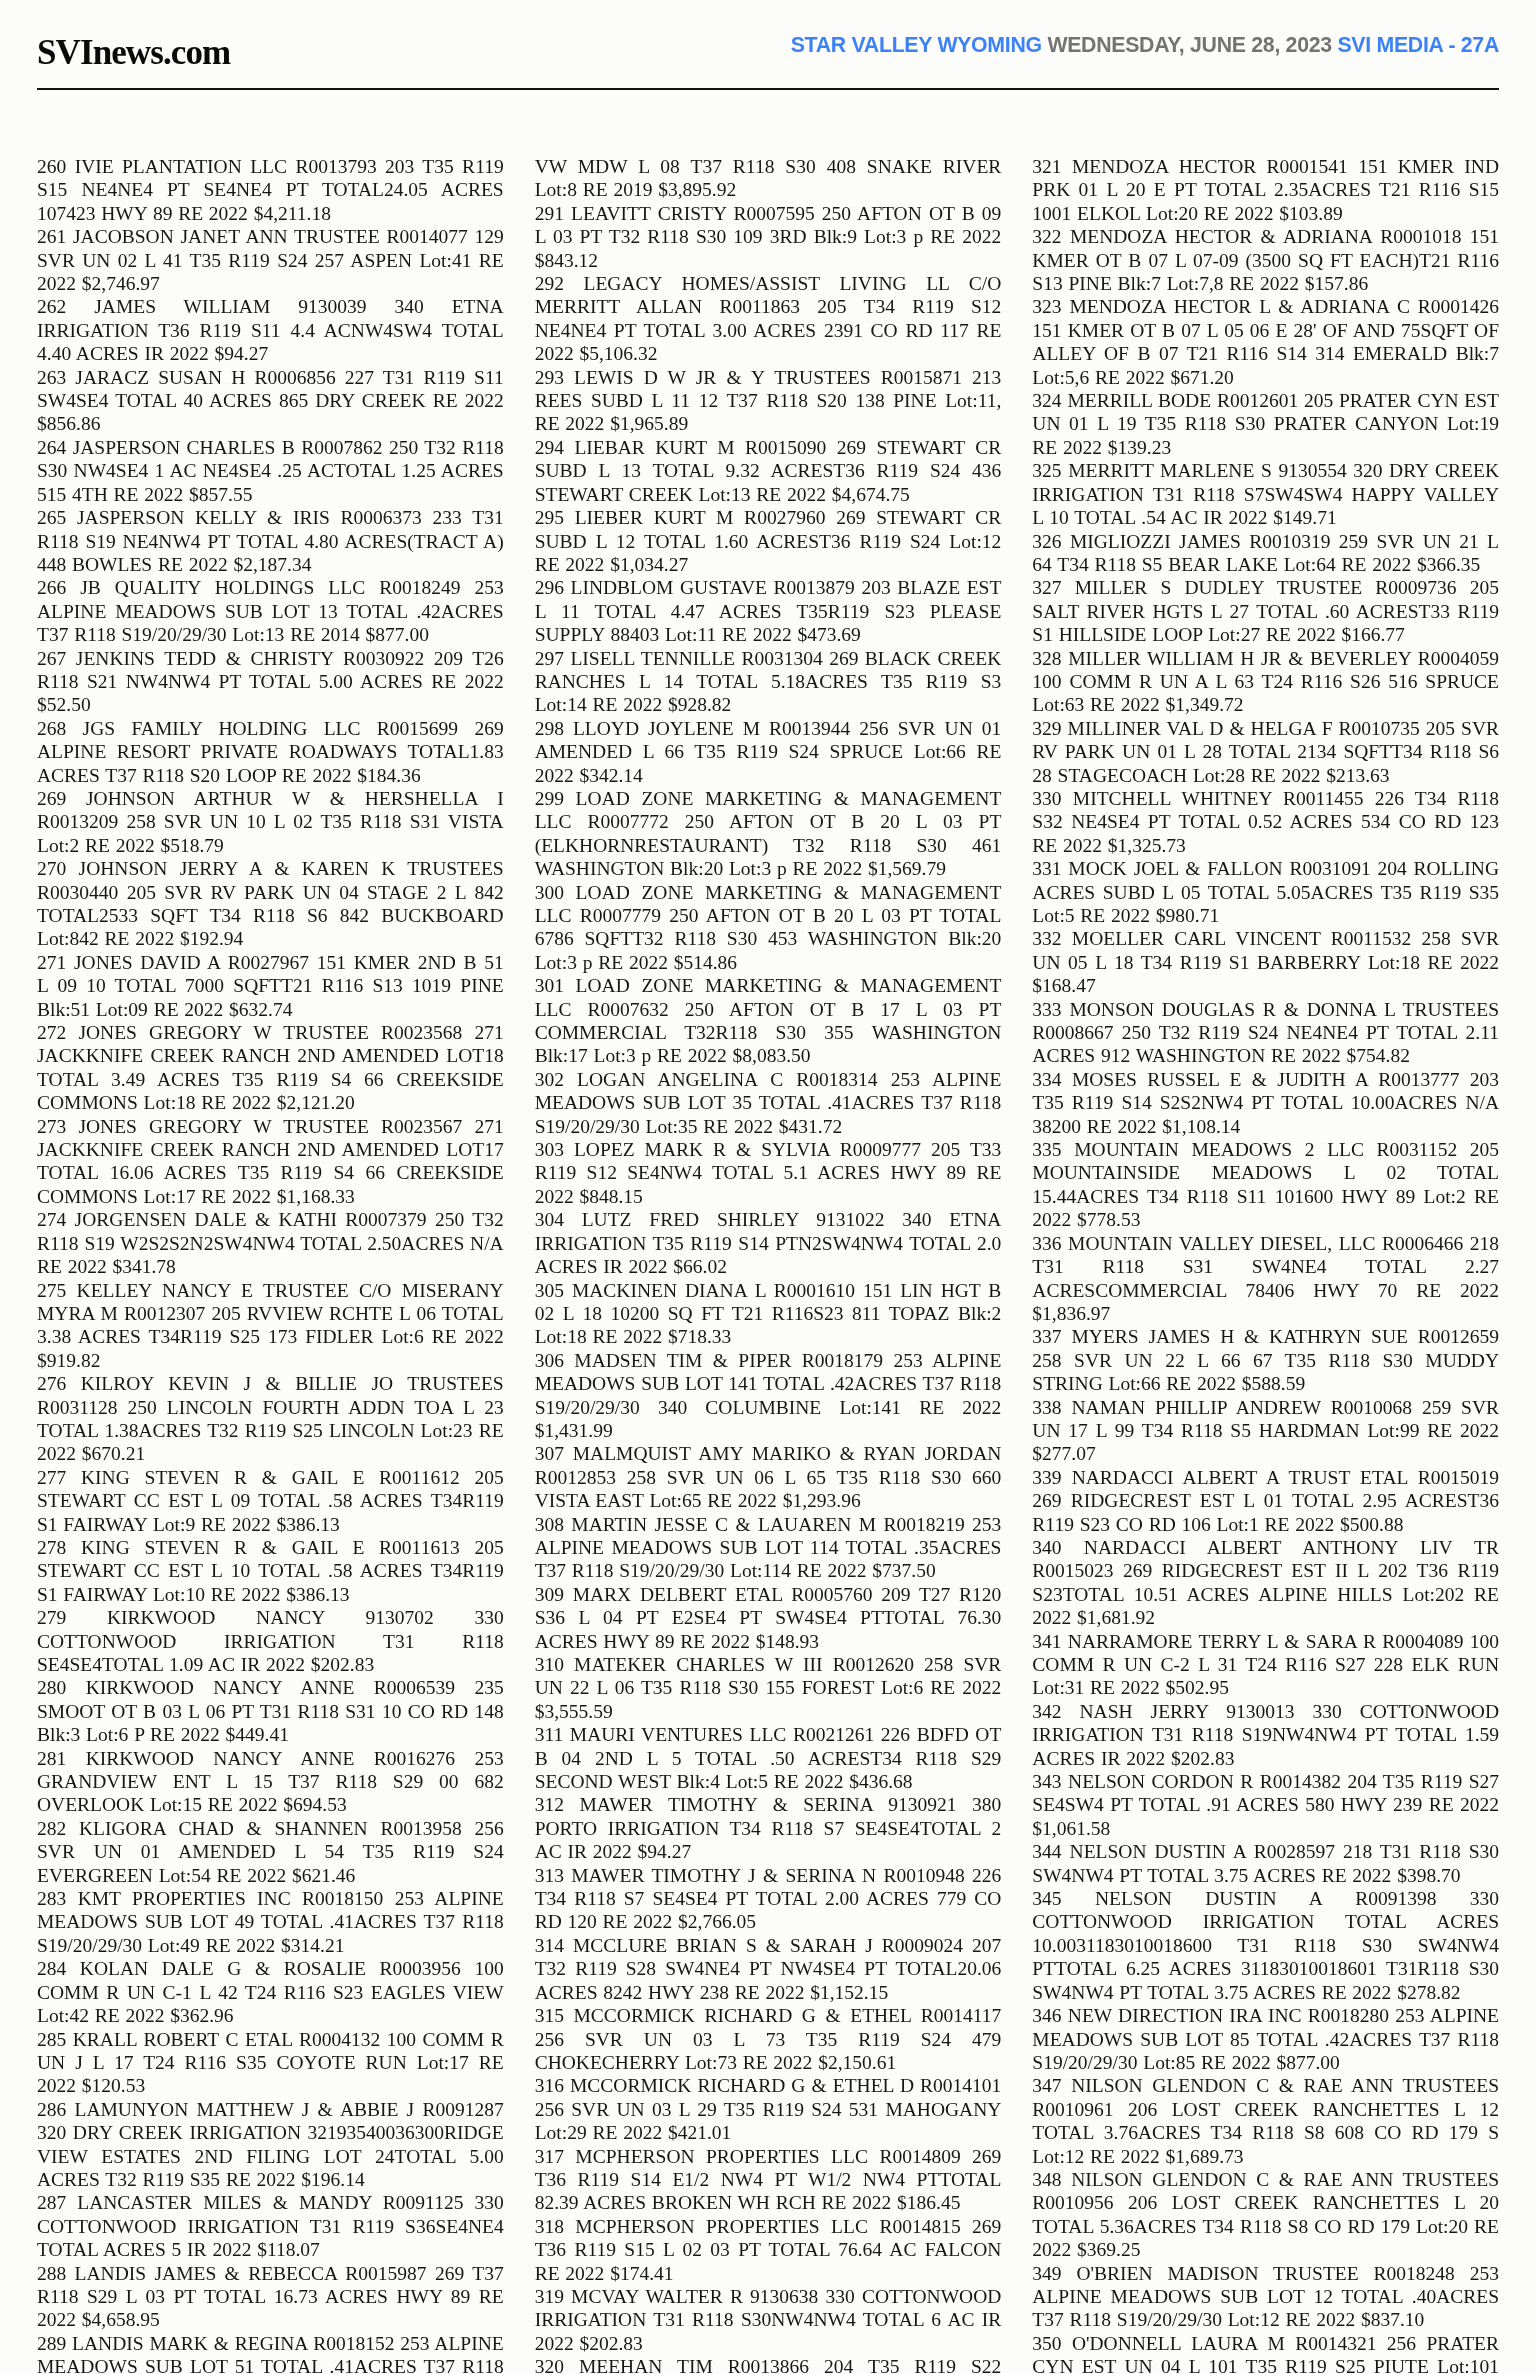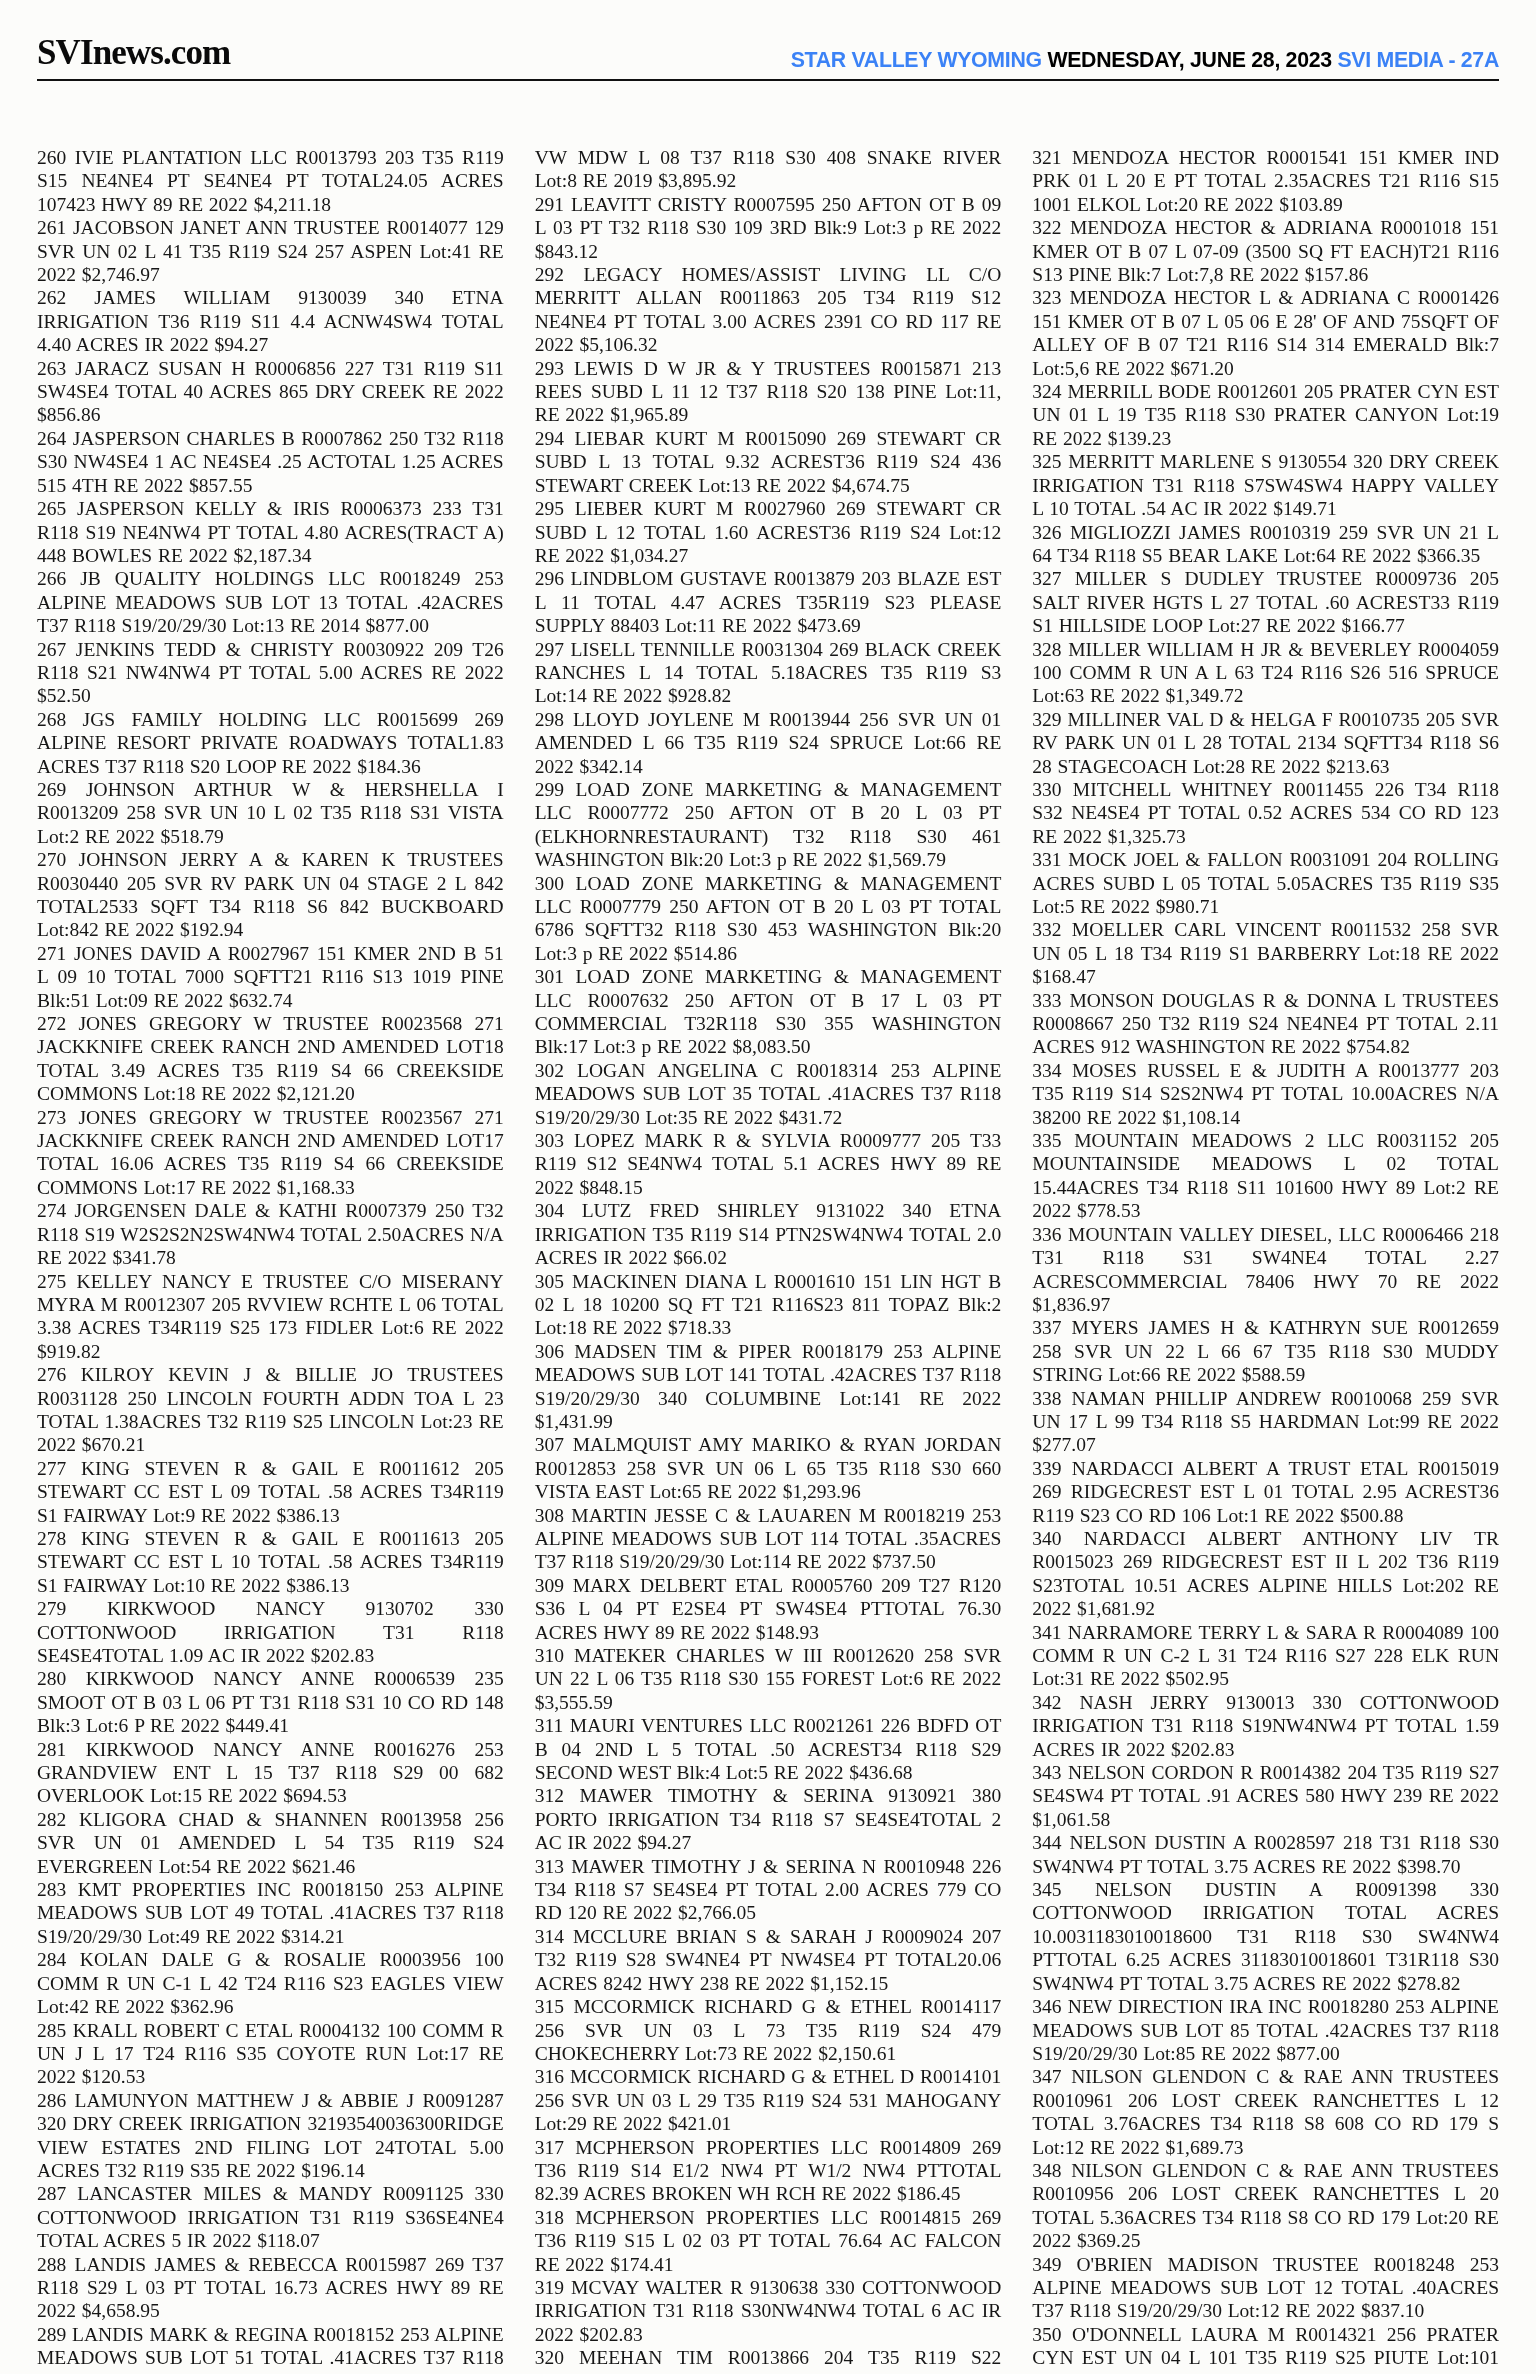--- a/index.html
+++ b/index.html
@@ -9,41 +9,41 @@
     background:#fcfcfa;
     font-family:"Liberation Serif", serif;
     color:#161616;
     box-sizing:border-box;
     padding:0 37px;
     overflow:hidden;
   }
   .masthead{
     display:flex;
     justify-content:space-between;
-    align-items:flex-end;
+    align-items:flex-start;
     padding-top:33px;
     border-bottom:2.8px solid #111;
-    padding-bottom:6px;
+    padding-bottom:15px;
   }
   .site-logo{
     font-family:"Liberation Serif", serif;
     font-weight:700;
     font-size:35px;
     letter-spacing:-0.9px;
     color:#0a0a0a;
   }
   .issue-line{
     font-family:"Liberation Sans", sans-serif;
     font-weight:700;
     font-size:21.3px;
     letter-spacing:-0.3px;
     white-space:nowrap;
   }
   .issue-line .muted{color:#3b82f6;}
-  .issue-line .date{color:#000000;}
+  .issue-line .date{color:#737373;}
   .columns{
     display:flex;
     gap:31px;
     margin-top:65px;
   }
   .col{
     width:476px;
     text-align:justify;
   }
   .entry{

